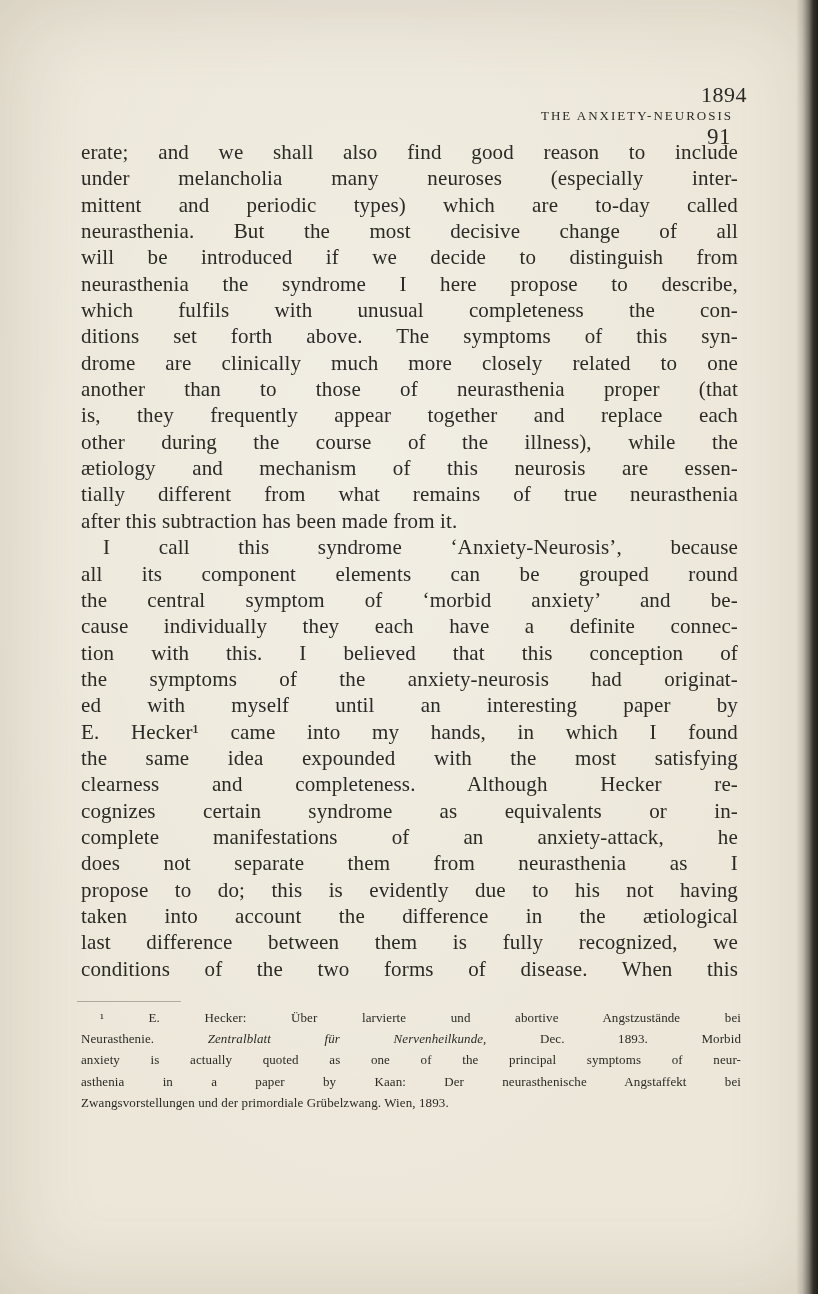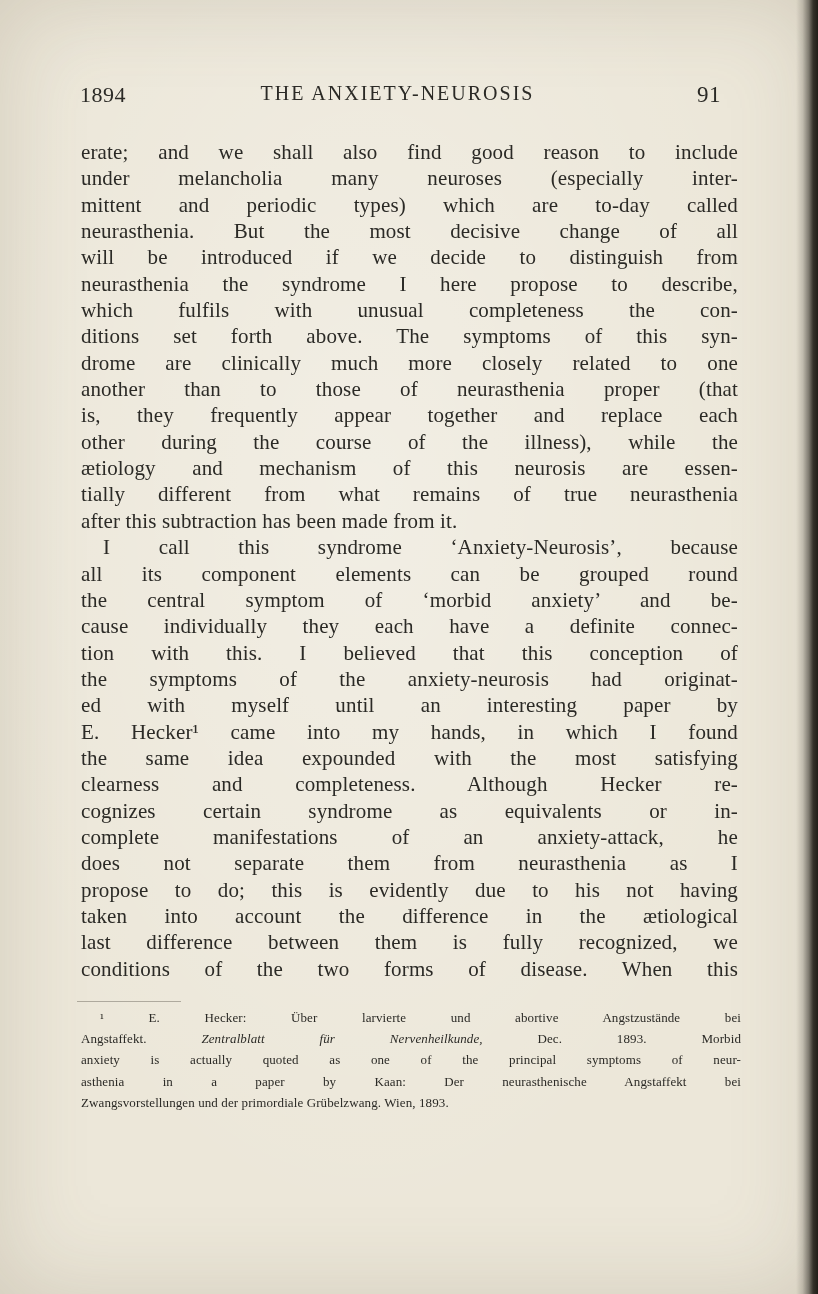--- a/index.html
+++ b/index.html
@@ -29,32 +29,33 @@
     background: linear-gradient(to right,
       rgba(46,43,36,0) 0%,
       rgba(46,43,36,0.18) 30%,
       rgba(46,43,36,0.55) 58%,
       #35322a 78%,
       #201d17 100%);
   }
   .running-head {
     position: absolute;
     top: 82px;
-    left: 80px;
+    left: 90px;
     width: 657px;
     display: flex;
     justify-content: space-between;
-    align-items: flex-start;
+    align-items: flex-end;
+    flex-direction: column;
   }
   .folio-year {
     font-size: 22px;
     letter-spacing: 0.5px;
   }
   .running-title {
-    font-size: 20px;
+    font-size: 13px;
     letter-spacing: 2px;
     transform: translateX(-14px);
   }
   .page-number {
     font-size: 23px;
     padding-right: 16px;
     letter-spacing: 0.5px;
   }
   .body-text {
     position: absolute;
@@ -157,21 +158,21 @@
         <div class="line">taken into account the difference in the ætiological</div>
         <div class="line">last difference between them is fully recognized, we</div>
         <div class="line">conditions of the two forms of disease. When this</div>
       </div>
   </div>
 
   <div class="footnote-rule"></div>
 
   <div class="footnote">
     <div class="fline fline-first">¹ E. Hecker: Über larvierte und abortive Angstzustände bei</div>
-    <div class="fline"><span>Angstaffekt. </span><span class="italic">Zentralblatt für Nervenheilkunde,</span><span> Dec. 1893. Morbid</span></div>
+    <div class="fline"><span>Neurasthenie. </span><span class="italic">Zentralblatt für Nervenheilkunde,</span><span> Dec. 1893. Morbid</span></div>
     <div class="fline">anxiety is actually quoted as one of the principal symptoms of neur-</div>
     <div class="fline">asthenia in a paper by Kaan: Der neurasthenische Angstaffekt bei</div>
     <div class="fline fline-last">Zwangsvorstellungen und der primordiale Grübelzwang. Wien, 1893.</div>
   </div>
 
   <div class="page-edge"></div>
 
 </div>
 
 </body></html>

